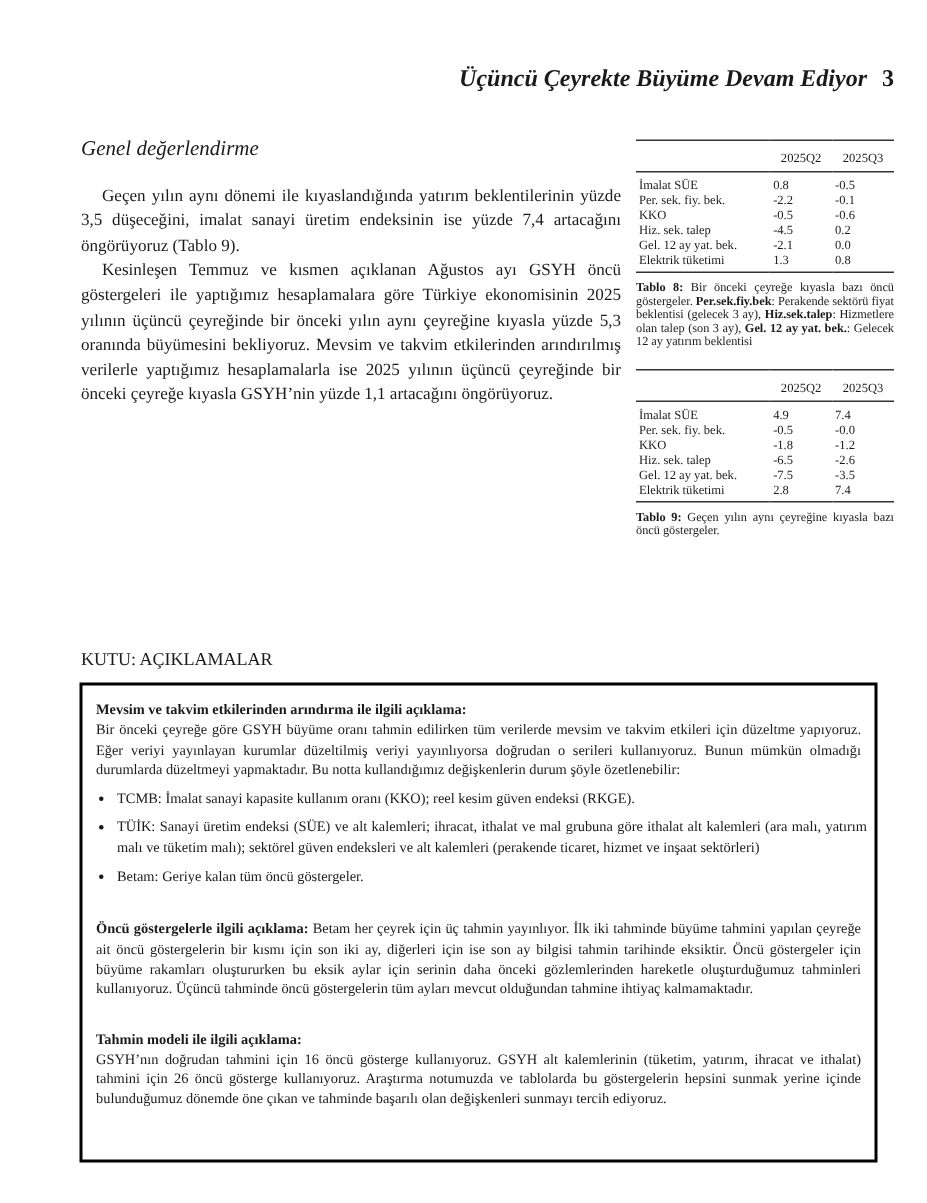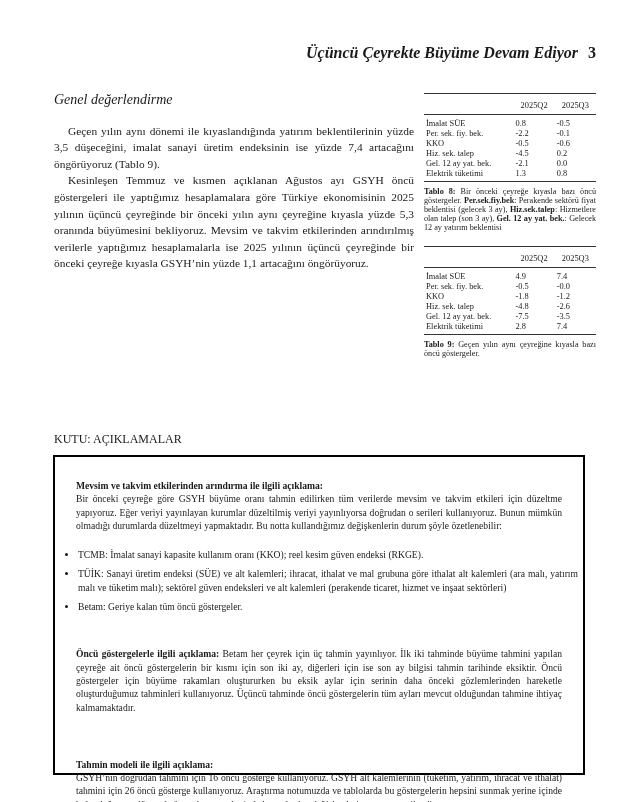--- a/index.html
+++ b/index.html
@@ -43,21 +43,21 @@
 
   .box-heading {
     position: absolute; left: 54px; top: 432px;
     font-family: "Liberation Serif", serif; font-weight: normal; font-size: 12px;
   }
   .box {
     position: absolute; left: 53px; top: 455px; width: 532px; height: 320px;
     border: 2.5px solid #000; padding: 6px 5px 0 5px; box-sizing: border-box;
     font-family: "Liberation Serif", serif; font-size: 9.6px; line-height: 13.3px;
   }
-  .box .block { margin: 16px; text-align: justify; }
+  .box .block { margin: 4px; text-align: justify; }
   .box .block-title { font-weight: bold; }
   .box ul { margin: 6px 0 0 0; padding-left: 18px; }
   .box li { margin-bottom: 6px; text-align: justify; }
   .box .gap { height: 12px; }
 </style>
 </head>
 <body>
 
 <div class="running-head">
   <span>Üçüncü Çeyrekte Büyüme Devam Ediyor</span><span class="pg">3</span>
@@ -132,21 +132,21 @@
           <td>-0.5</td>
           <td>-0.0</td>
         </tr>
       <tr>
           <td class="lbl">KKO</td>
           <td>-1.8</td>
           <td>-1.2</td>
         </tr>
       <tr>
           <td class="lbl">Hiz. sek. talep</td>
-          <td>-4.8</td>
+          <td>-6.5</td>
           <td>-2.6</td>
         </tr>
       <tr>
           <td class="lbl">Gel. 12 ay yat. bek.</td>
           <td>-7.5</td>
           <td>-3.5</td>
         </tr>
       <tr>
           <td class="lbl">Elektrik tüketimi</td>
           <td>2.8</td>

